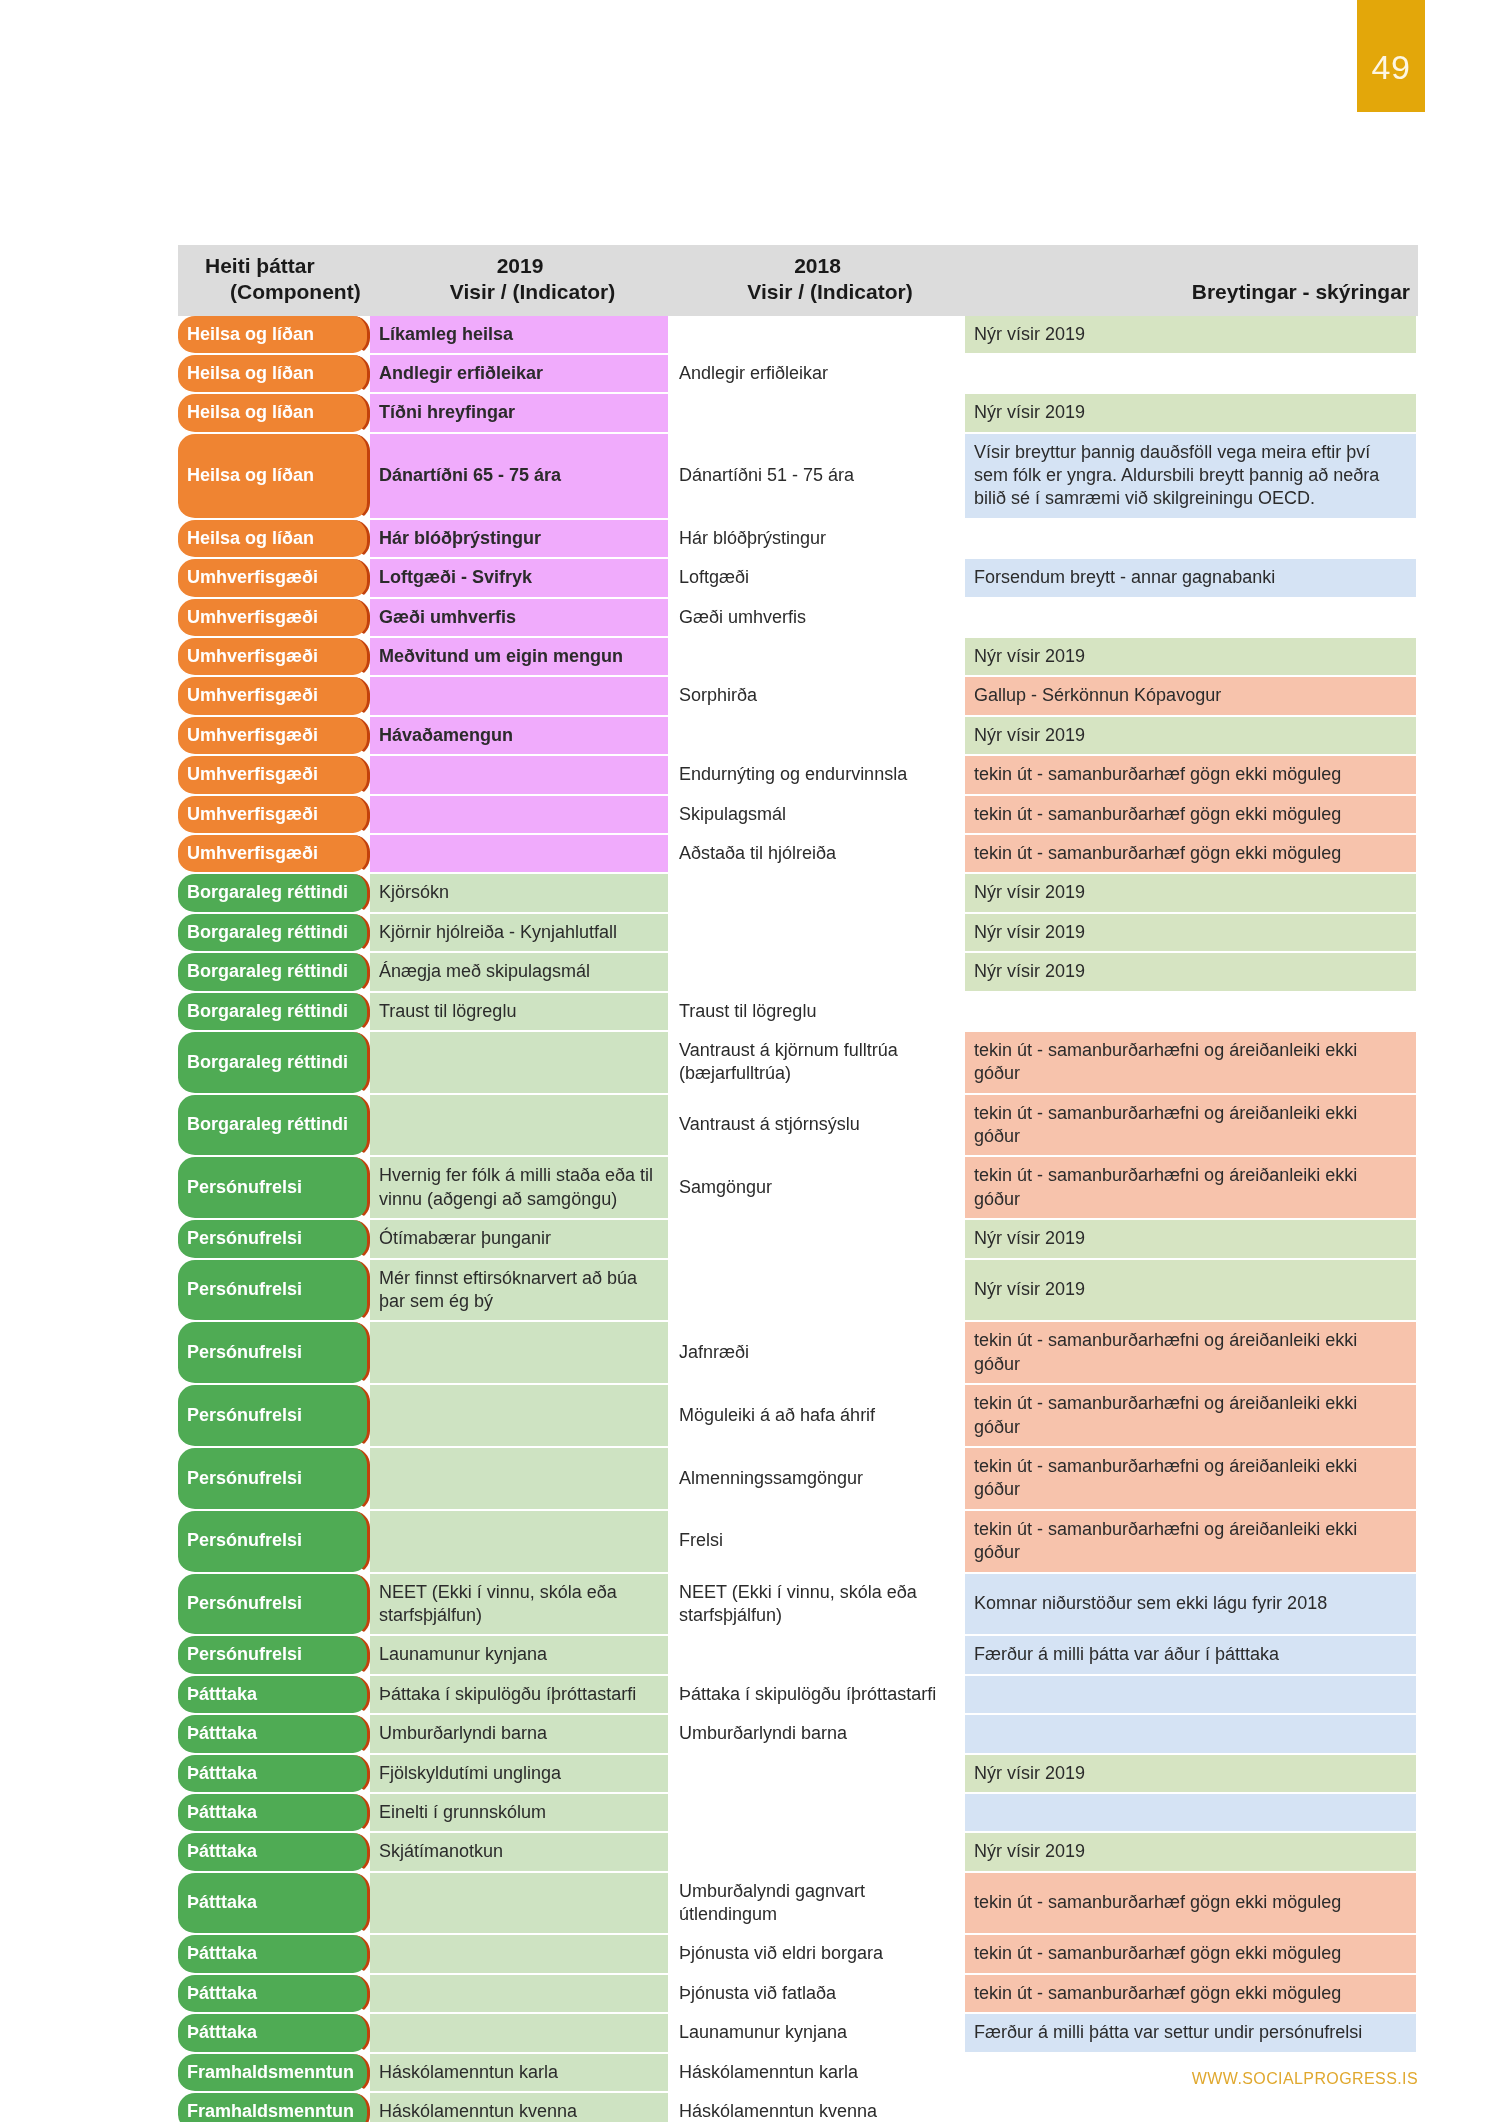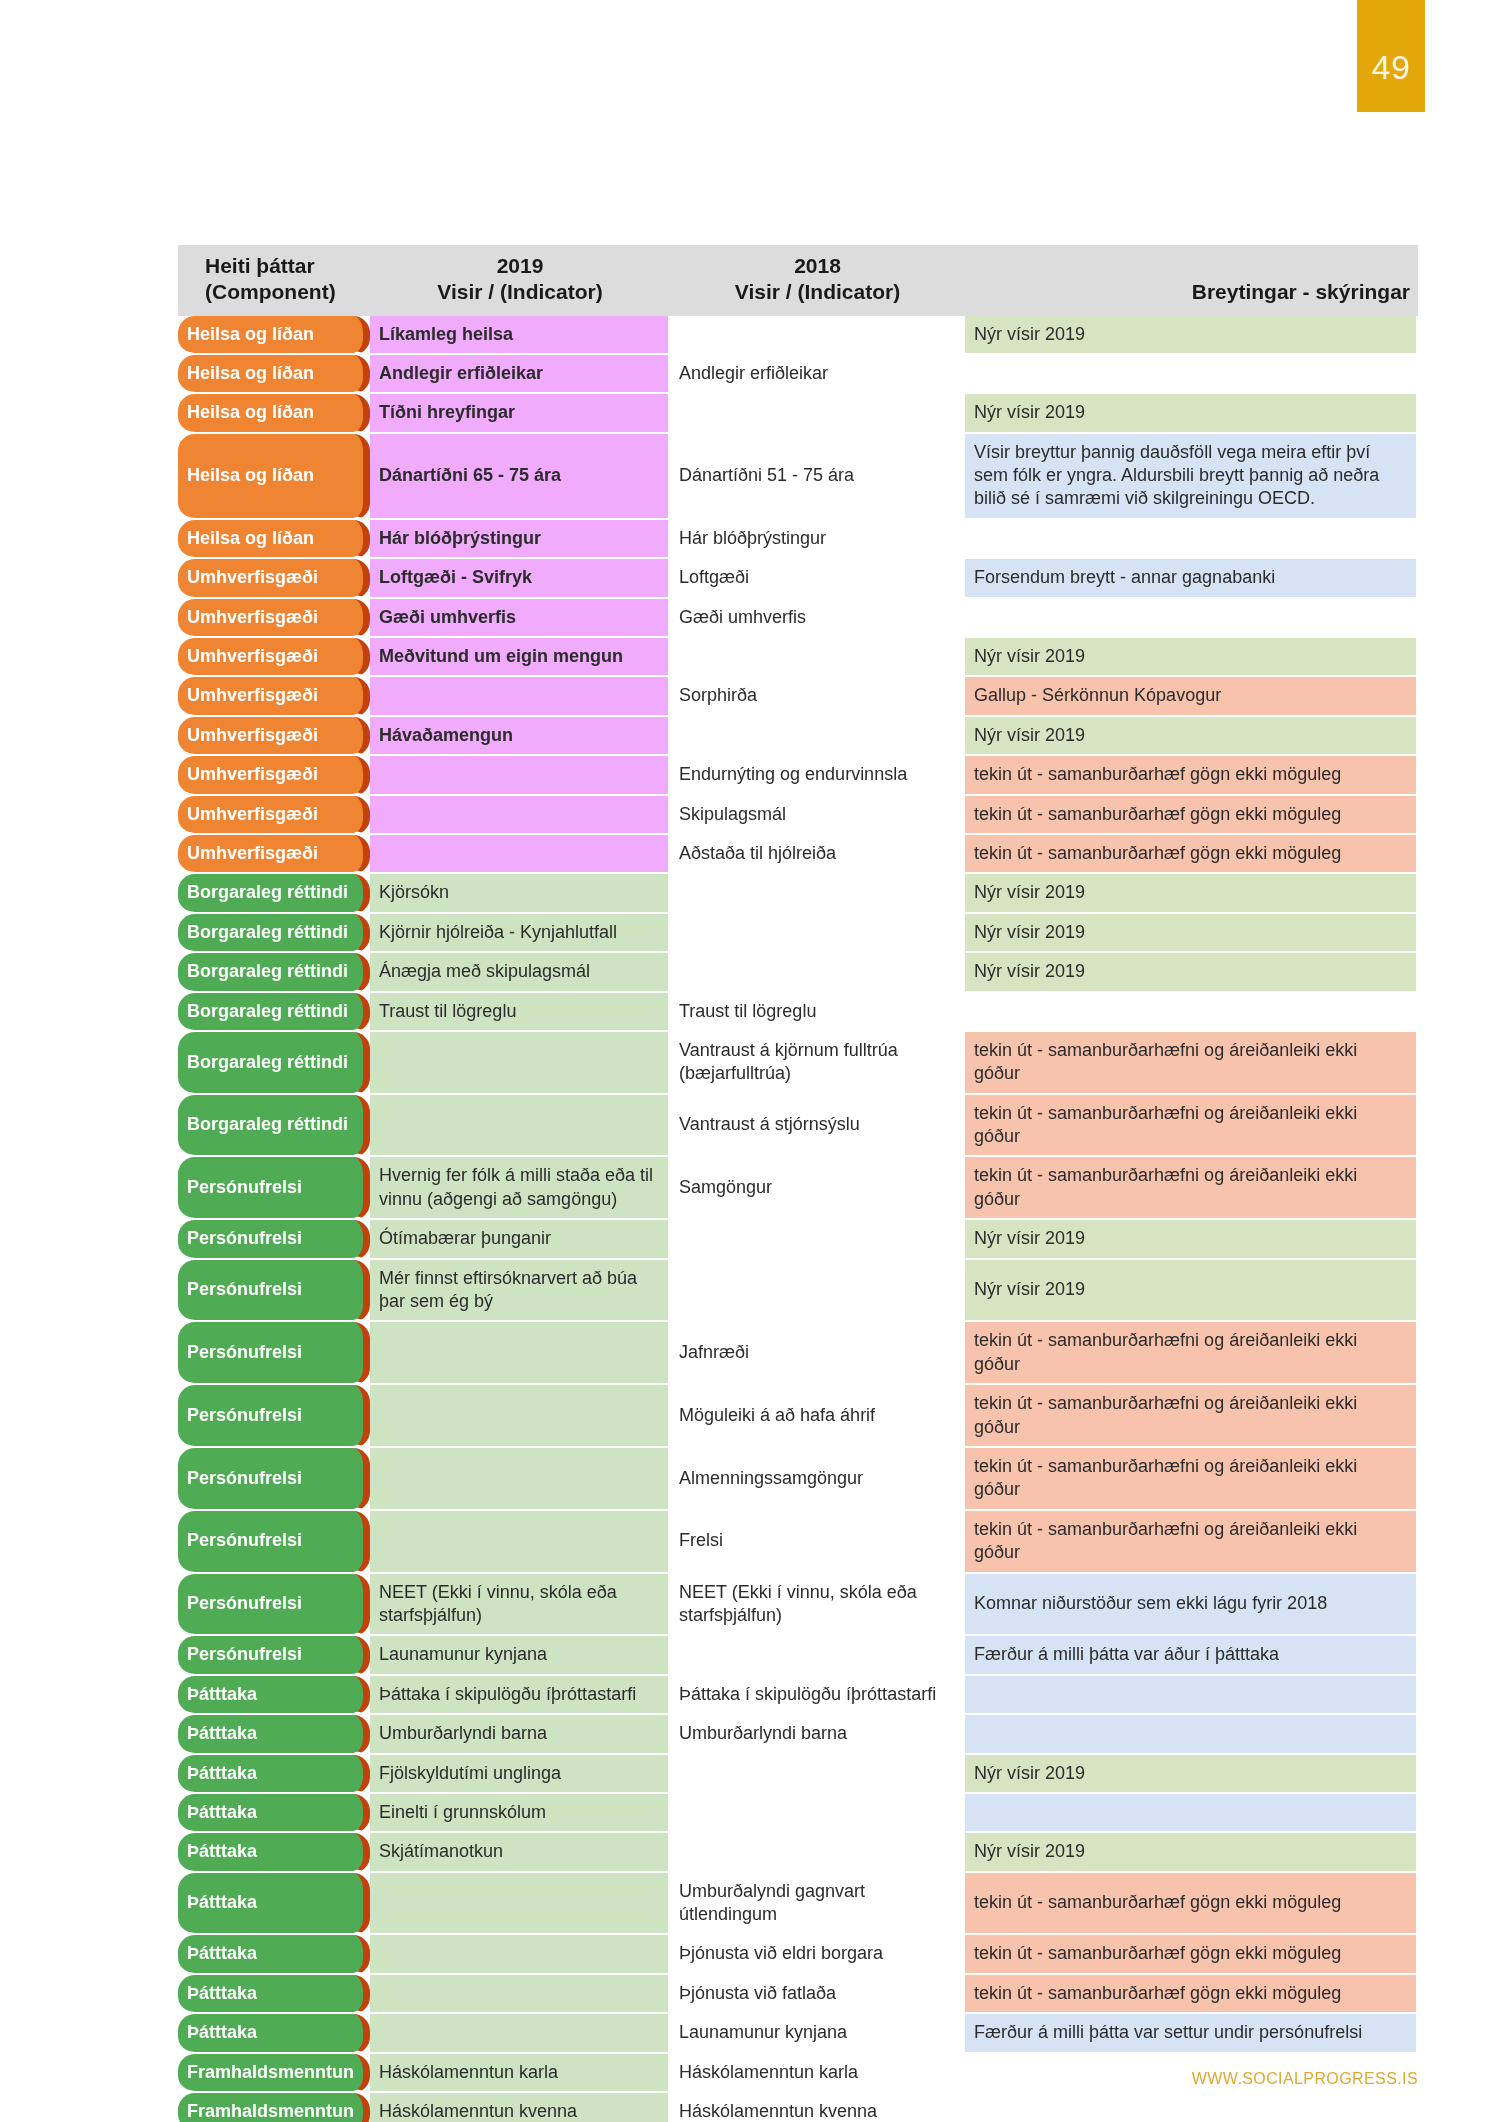--- a/index.html
+++ b/index.html
@@ -53,37 +53,37 @@
     font-size:21px;
     font-weight:bold;
     padding:8px 8px 10px 8px;
     vertical-align:bottom;
     line-height:1.25;
     border:0;
   }
   thead th.th1{text-align:left;padding-left:27px;}
   thead th.th2,thead th.th3{text-align:center;}
   thead th.th4{text-align:right;}
-  thead th .l2{display:block;}
+  thead th .l2{display:block;margin-left:25px;}
 
   tbody td{
     font-size:18px;
     color:#2b2b2b;
     padding:7px 9px;
     vertical-align:middle;
     line-height:1.3;
     border-bottom:2px solid #ffffff;
     border-right:2px solid #ffffff;
     word-wrap:break-word;
   }
   tbody td.comp{
     font-weight:bold;
     color:#ffffff;
     font-size:18px;
-    border-right:7px solid #c2410c;
+    border-right:3px solid #c2410c;
     white-space:nowrap;
     border-radius:17px;
   }
   
   td.comp.orange{background:#ef8432;}
   td.comp.green{background:#4fab54;}
   
   td.ind19.orange{background:#f0abfc;font-weight:bold;}
   td.ind19.green{background:#cee3c2;}
   

